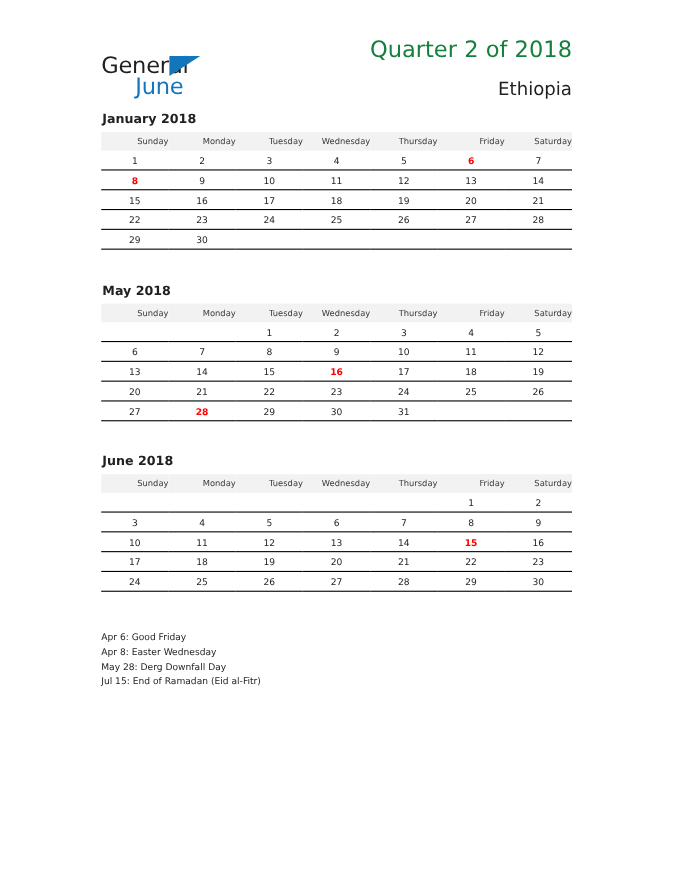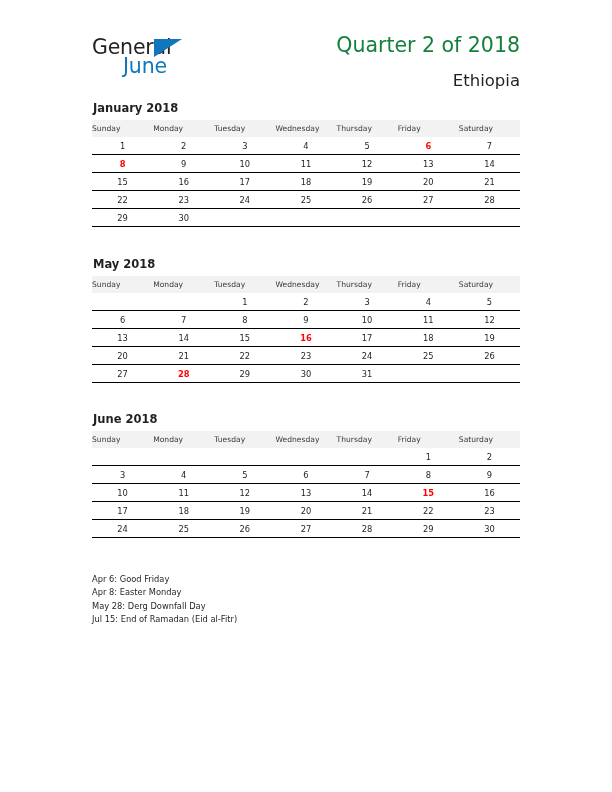--- a/index.html
+++ b/index.html
@@ -27,21 +27,21 @@
   .header {
     position: absolute;
     left: 92px;
     top: 33px;
     width: 428px;
     height: 55px;
   }
   .logo {
     position: absolute;
     left: 0;
-    top: 0;
+    top: 12px;
     width: 180px;
     height: 50px;
     text-align: right;
   }
   .logo-general {
     position: absolute;
     left: 0;
     top: 2px;
     font-size: 20.5px;
     letter-spacing: -0.2px;
@@ -111,21 +111,21 @@
     border-collapse: collapse;
     width: 428px;
     table-layout: fixed;
   }
   table.cal th {
     background: #f2f2f2;
     font-size: 7.6px;
     font-weight: normal;
     color: #3a3a3a;
     height: 17px;
-    text-align: left;
+    text-align: right;
     vertical-align: middle;
     padding: 0;
     border: none;
   }
   table.cal td {
     font-size: 8.3px;
     color: #231f20;
     height: 17px;
     text-align: center;
     vertical-align: middle;
@@ -367,18 +367,18 @@
             <td>28</td>
             <td>29</td>
             <td>30</td>
           </tr>
         </tbody>
     </table>
   </div>
 
   <div class="holiday-list">
       <div class="holiday-item">Apr 6: Good Friday</div>
-      <div class="holiday-item">Apr 8: Easter Monday</div>
+      <div class="holiday-item">Apr 8: Easter Wednesday</div>
       <div class="holiday-item">May 28: Derg Downfall Day</div>
       <div class="holiday-item">Jul 15: End of Ramadan (Eid al-Fitr)</div>
     </div>
 
 </div>
 
 </body></html>

